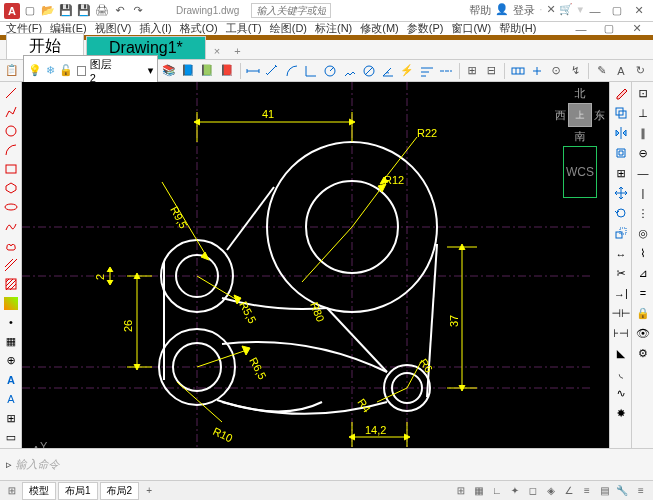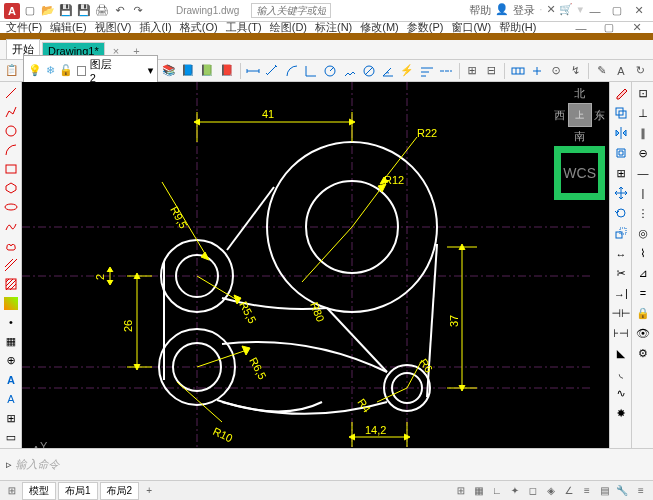--- a/index.html
+++ b/index.html
@@ -5,42 +5,42 @@
 *{margin:0;padding:0;box-sizing:border-box;font-family:"Microsoft YaHei",Arial,sans-serif;font-size:11px}
 body{width:653px;height:500px;background:#f0f0f0;display:flex;flex-direction:column;overflow:hidden}
 .titlebar{height:22px;background:#fff;display:flex;align-items:center;gap:2px;padding:0 4px;border-bottom:1px solid #ccc}
 .logo{width:16px;height:16px;background:#c33;color:#fff;display:flex;align-items:center;justify-content:center;font-weight:bold;border-radius:2px}
 .tb-ico{width:16px;height:16px;display:flex;align-items:center;justify-content:center;color:#555;cursor:pointer}
 .title-fn{color:#888;margin-left:28px;font-size:10px}
 .search-box{margin-left:10px;border:1px solid #ccc;padding:1px 4px;font-size:10px;color:#aaa;width:80px;font-style:italic}
 .spacer{flex:1}
 .user-area{display:flex;align-items:flex-start;gap:4px;color:#666;font-size:10px}
 .winbtn{width:20px;text-align:center;color:#666;cursor:pointer}
-.menubar{height:18px;background:#fff;display:flex;gap:8px;padding:0 6px;align-items:center;color:#333;font-size:11px;border-bottom:7px solid #a16207}
+.menubar{height:18px;background:#fff;display:flex;gap:8px;padding:0 6px;align-items:center;color:#333;font-size:11px;border-bottom:5px solid #a16207}
 .menubar span{cursor:pointer}
 .tabbar{height:20px;background:#f5f5f5;display:flex;align-items:end;padding:0 6px;gap:2px;border-bottom:1px solid #ccc}
-.tab{padding:2px 5px;background:#fff;border:1px solid #ccc;border-bottom:none;font-size:11px;cursor:pointer}
+.tab{padding:2px 22px;background:#fff;border:1px solid #ccc;border-bottom:none;font-size:16px;cursor:pointer}
 .tab.active{background:#14b8a6}
 .tab-add{padding:2px 6px;color:#888;cursor:pointer}
 .toolbar{height:22px;background:#f5f5f5;display:flex;align-items:center;gap:2px;padding:0 4px;border-bottom:1px solid #ccc}
 .layer-sel{border:1px solid #aaa;padding:1px 4px;display:flex;align-items:center;gap:4px;background:#fff;font-size:10px}
 .layer-sel .bulb{color:#fa0}
 .tico{width:18px;height:18px;display:flex;align-items:center;justify-content:center;cursor:pointer;color:#555}
 .tico svg{width:14px;height:14px}
 .sep{width:1px;height:16px;background:#ccc;margin:0 2px}
 .main{flex:1;display:flex;overflow:hidden}
 .ltools,.rtools{width:22px;background:#f5f5f5;display:flex;flex-direction:column;gap:2px;padding:2px;border-right:1px solid #ccc}
 .rtools{border-right:none;border-left:1px solid #ccc}
 .lt{width:18px;height:18px;display:flex;align-items:center;justify-content:center;cursor:pointer}
 .lt svg{width:14px;height:14px}
 .canvas{flex:1;background:#000;position:relative;overflow:hidden}
 .canvas svg{position:absolute;top:0;left:0}
 .compass{position:absolute;top:4px;right:4px;color:#aaa;font-size:10px;text-align:center}
 .compass .cube{width:24px;height:24px;background:#888;border:1px solid #aaa;margin:2px auto;display:flex;align-items:center;justify-content:center;color:#ddd;font-size:9px}
-.wcs{font-size:14px;color:#888;border:7px solid #22c55e;padding:12px 2px;margin-top:2px;display:inline-block}
+.wcs{font-size:12px;color:#888;border:1px solid #22c55e;padding:18px 2px;margin-top:2px;display:inline-block}
 .ucs{position:absolute;bottom:6px;left:6px}
 .cmdline{height:32px;background:#f5f5f5;border-top:1px solid #ccc;padding:2px 6px;font-size:10px;color:#333;display:flex;flex-direction:column;justify-content:center}
 .status{height:20px;background:#f0f0f0;border-top:1px solid #ccc;display:flex;align-items:center;gap:2px;padding:0 4px;font-size:10px}
 .stab{padding:1px 6px;background:#fff;border:1px solid #ccc;cursor:pointer;font-size:10px}
 .stab.active{background:#fff;font-weight:normal}
 .sico{width:16px;height:16px;display:flex;align-items:center;justify-content:center;color:#666;cursor:pointer;font-size:10px}
 </style>
 </head>
 <body>
 

